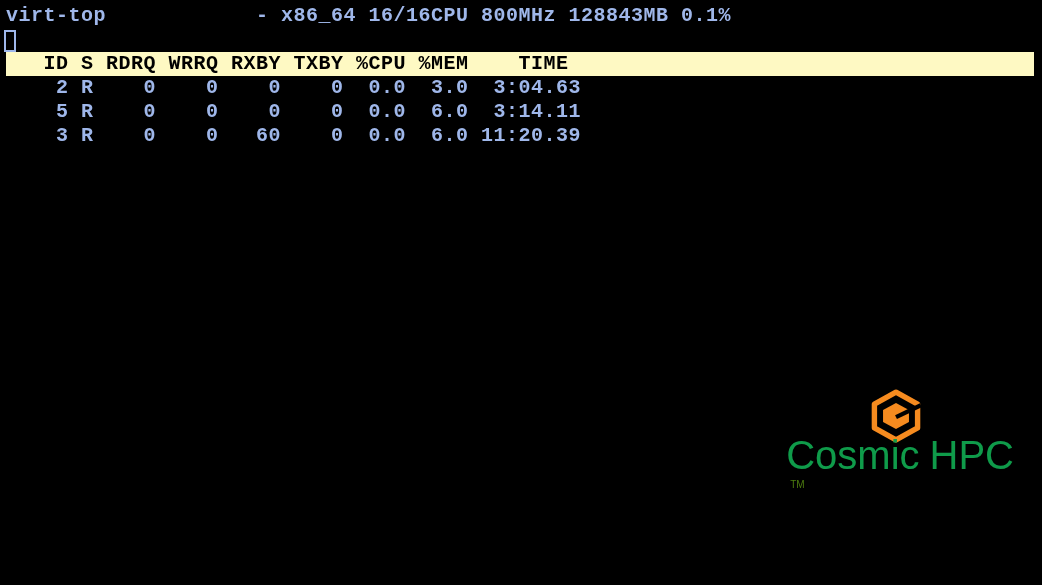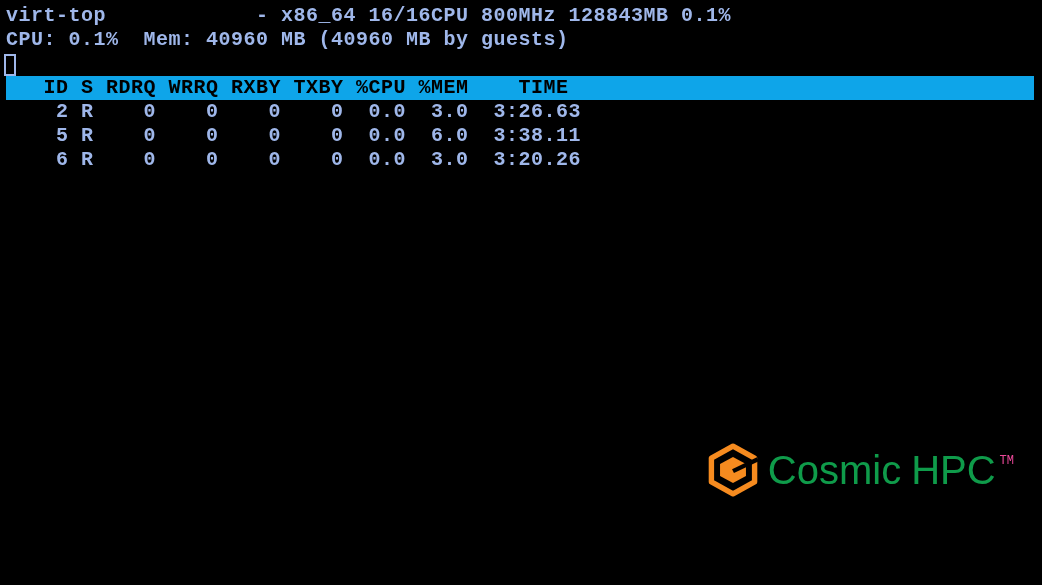--- a/index.html
+++ b/index.html
@@ -29,76 +29,75 @@
   .cursor{
     display:inline-block;
     width:12px;
     height:22px;
     border:2px solid #9fb7ea;
     box-sizing:border-box;
     vertical-align:bottom;
     margin-left:-2px;
   }
   .hdr{
-    background:#0ea5e9;
+    background:#fef9c3;
     color:#000;
     width:1028px;
     display:block;
     white-space:pre;
   }
   .logo{
     position:absolute;
     right:28px;
     bottom:24px;
     display:flex;
     align-items:center;
     font-family:"Segoe UI",Arial,sans-serif;
     color:#0f9b4a;
     letter-spacing:0;
+    flex-direction:column;
   }
   .logo-txt{
     font-size:40px;
     font-weight:400;
   }
   .logo-txt .hpc{
     margin-left:10px;
   }
   .tm{
-    font-size:12px;
-    color:#ec4899;
+    font-size:10px;
+    color:#4d7c0f;
     align-self:flex-start;
     margin-top:6px;
     margin-left:4px;
     font-weight:normal;
-    font-family:Liberation Mono, monospace;
   }
   .logo svg{
     width:54px;
     height:54px;
     margin-right:8px;
   }
 </style>
 </head>
 <body>
 
 <div class="screen">
 
   <div class="line"><span>virt-top</span>            <span>- x86_64 16/16CPU 800MHz 128843MB 0.1%</span></div>
 
 
-  <div class="line">CPU: 0.1%  Mem: 40960 MB (40960 MB by guests)</div>
 
   <div class="line"><span class="cursor"></span></div>
 
   <span class="hdr">   ID S RDRQ WRRQ RXBY TXBY %CPU %MEM    TIME</span>
 
   <div id="rows">
-      <div class="line">    2 R    0    0    0    0  0.0  3.0  3:26.63</div>
-      <div class="line">    5 R    0    0    0    0  0.0  6.0  3:38.11</div>
-      <div class="line">    6 R    0    0    0    0  0.0  3.0  3:20.26</div>
+      <div class="line">    2 R    0    0    0    0  0.0  3.0  3:04.63</div>
+      <div class="line">    5 R    0    0    0    0  0.0  6.0  3:14.11</div>
+      <div class="line">    3 R    0    0   60    0  0.0  6.0 11:20.39</div>
     </div>
 
   <div class="logo">
     <svg viewBox="0 0 100 100">
       <polygon points="50,6 90,28 90,72 50,94 10,72 10,28" fill="none" stroke="#f68b1f" stroke-width="10" stroke-linejoin="round"></polygon>
       <polygon points="50,26 74,39 74,61 50,74 26,61 26,39" fill="#f68b1f"></polygon>
       <line x1="50" y1="52" x2="96" y2="30" stroke="#000" stroke-width="8"></line>
     </svg>
     <span class="logo-txt"><span>Cosmic</span><span class="hpc">HPC</span></span>
     <span class="tm">TM</span>

